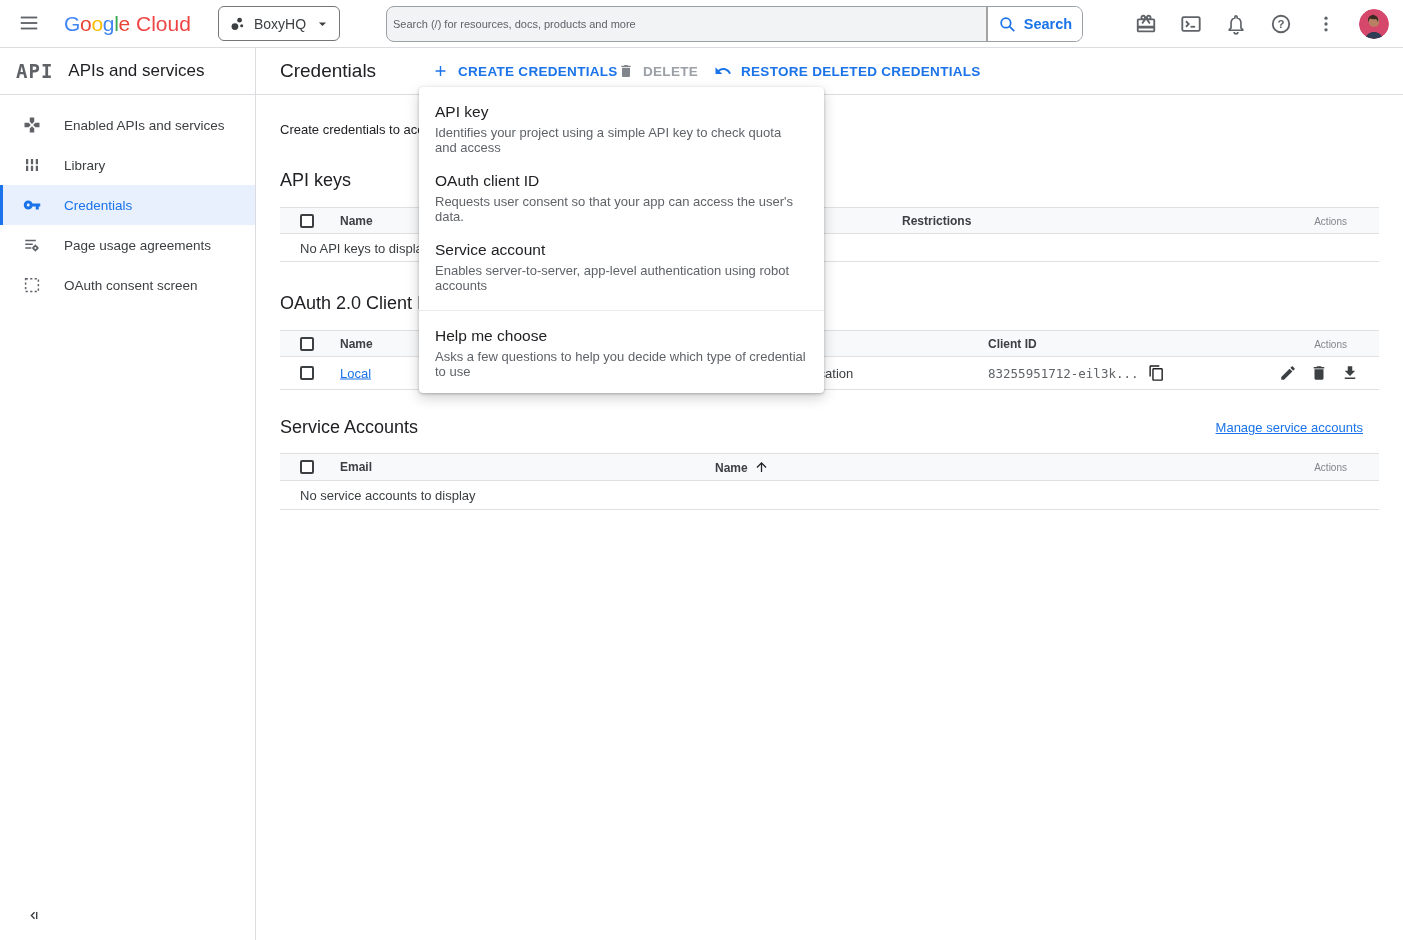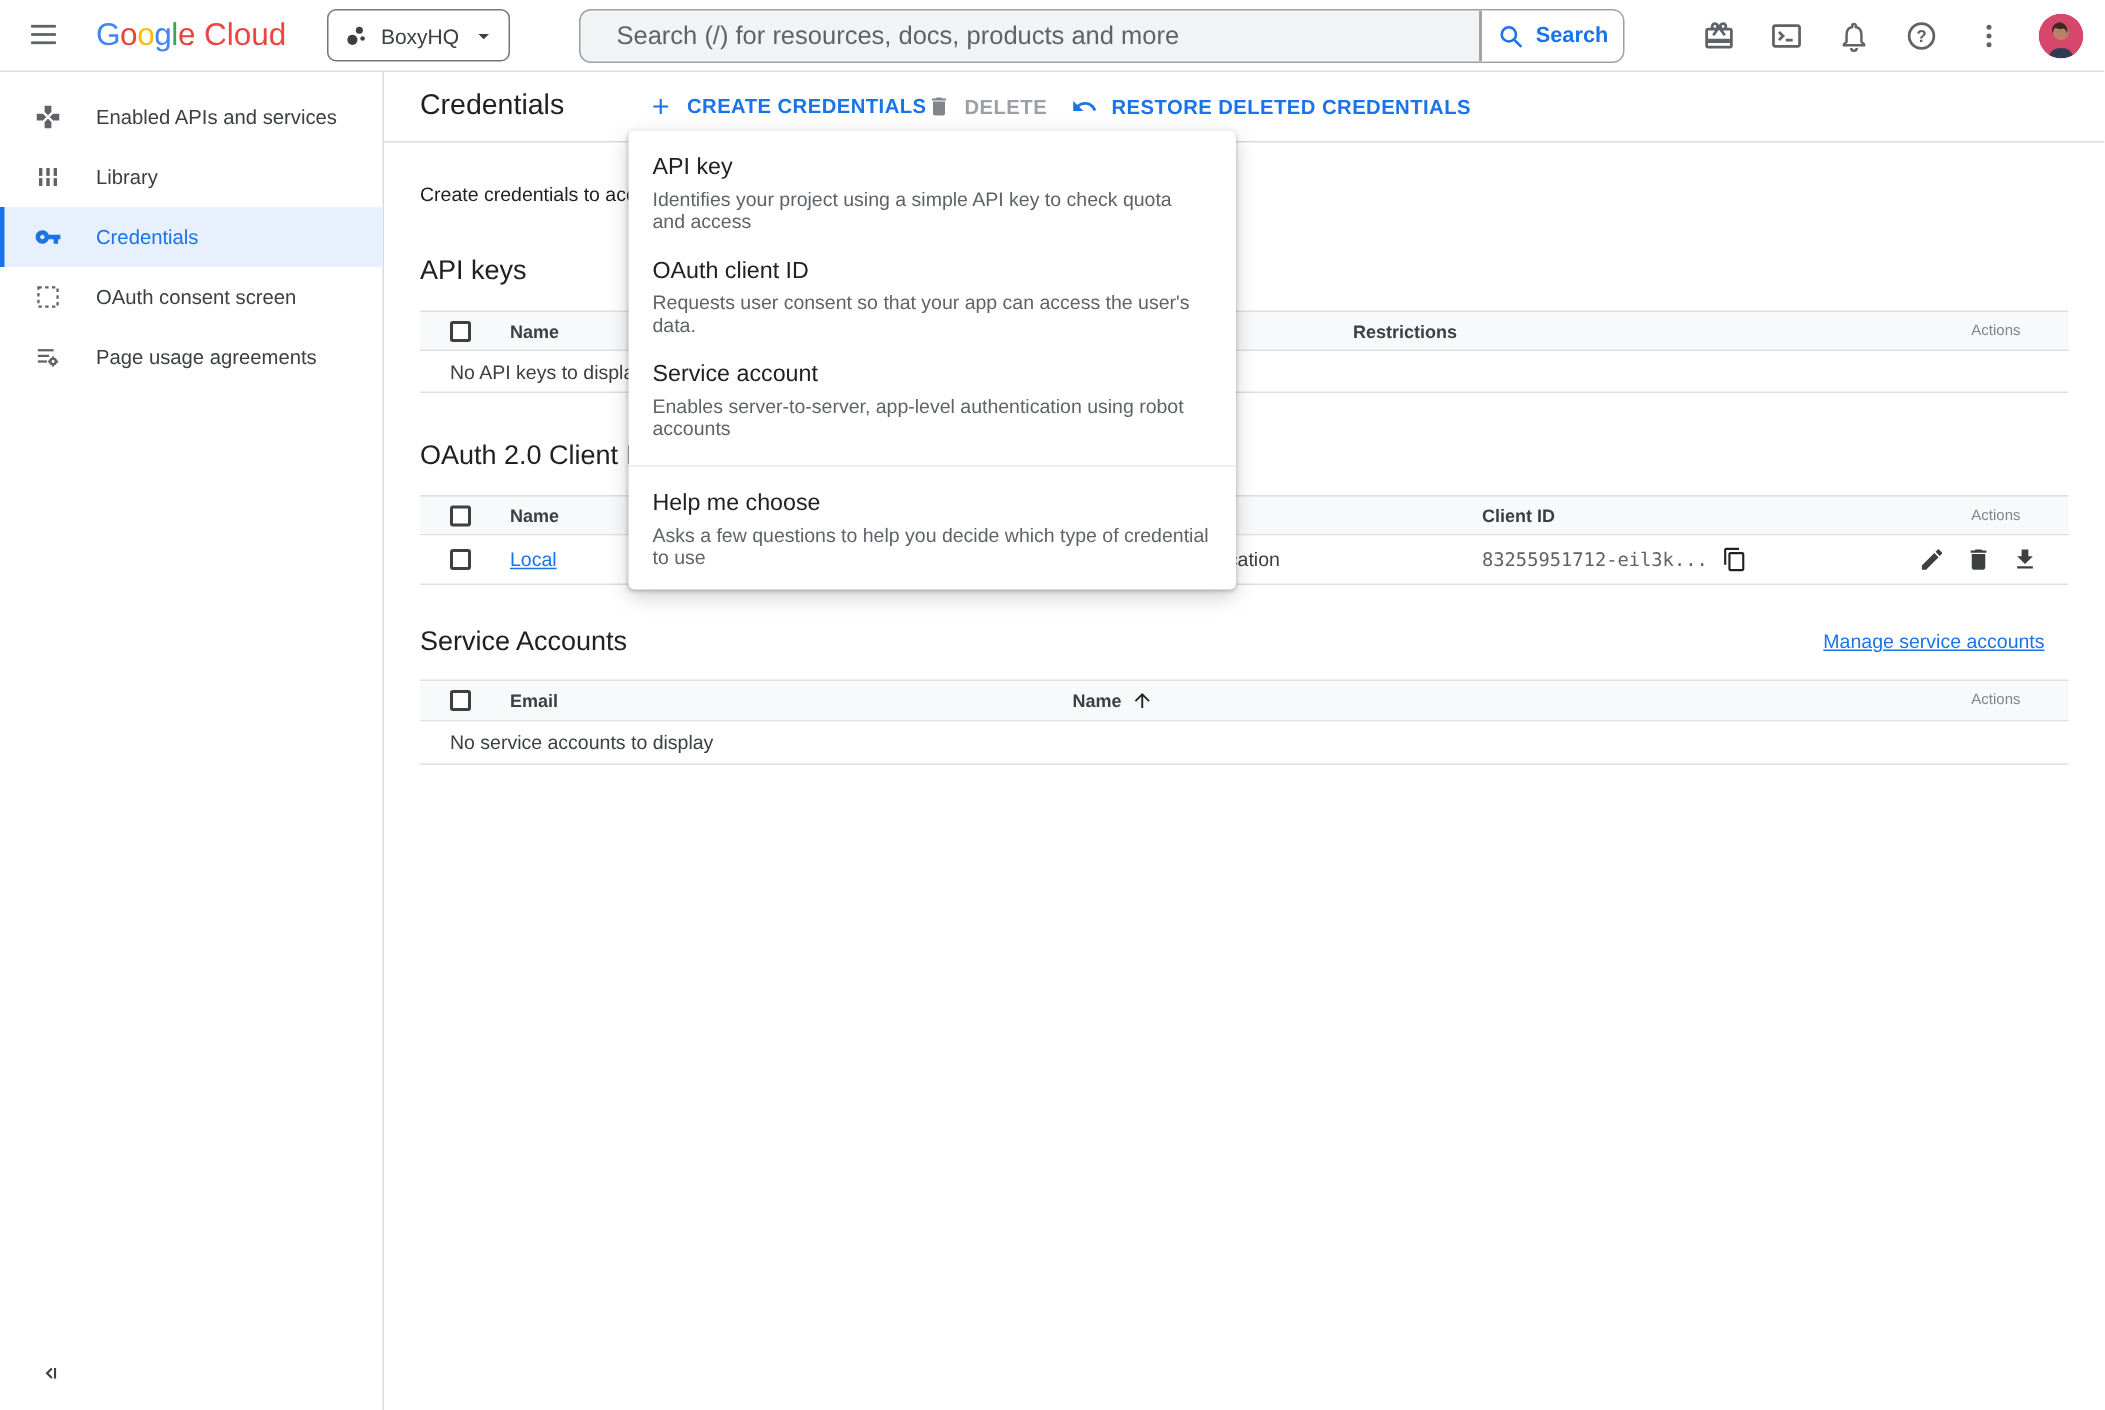--- a/index.html
+++ b/index.html
@@ -8,21 +8,21 @@
   button { font-family:inherit; }
 
   
   .topbar { position:absolute; left:0; top:0; width:1403px; height:48px; background:#fff; border-bottom:1px solid #dadce0; z-index:5; }
   .hamburger { position:absolute; left:17px; top:12px; width:24px; height:24px; background:none; border:none; cursor:pointer; }
   .logo { position:absolute; left:64px; top:0; height:48px; display:flex; align-items:center; font-size:21px; letter-spacing:-0.3px; cursor:pointer; }
   .c-blue{color:#4285F4} .c-red{color:#EA4335} .c-yellow{color:#FBBC05} .c-green{color:#34A853}
   .logo .cloud { color:#ef4444; margin-left:6px; letter-spacing:0; }
   .project-btn { position:absolute; left:218px; top:6px; height:35px; width:122px; border:1px solid #747775; border-radius:6px; background:#fff; display:flex; align-items:center; gap:8px; padding:0 8px 0 10px; font-size:14px; color:#3c4043; font-weight:500; cursor:pointer; }
   .search-wrap { position:absolute; left:386px; top:6px; width:697px; height:36px; display:flex; border:1px solid #9aa0a6; border-radius:8px; overflow:hidden; background:#f1f3f4; }
-  .search-input { flex:1; border:none; background:transparent; padding:0 24px; font-size:17px; color:#202124; outline:none; font-family:inherit; }
+  .search-input { flex:1; border:none; background:transparent; padding:0 6px; font-size:11px; color:#202124; outline:none; font-family:inherit; }
   .search-input::placeholder { color:#5f6368; }
   .search-btn { width:96px; background:#fff; border:none; border-left:2px solid #a3a3a3; display:flex; align-items:center; justify-content:center; gap:7px; color:#1a73e8; font-size:14.5px; font-weight:600; cursor:pointer; }
   .topicons { position:absolute; right:14px; top:0; height:48px; display:flex; align-items:center; gap:21px; }
   .icon-btn { background:none; border:none; width:24px; height:24px; cursor:pointer; padding:0; display:flex; align-items:center; justify-content:center; }
   .avatar-btn { width:30px; height:30px; border-radius:50%; overflow:hidden; border:none; padding:0; cursor:pointer; background:none; }
 
   
   .sidebar { position:absolute; left:0; top:48px; width:256px; height:892px; background:#fff; border-right:1px solid #dadce0; z-index:4; }
   .sidebar-header { height:47px; border-bottom:1px solid #dadce0; display:flex; align-items:center; padding-left:16px; gap:15px; }
   .api-logo { font-family:"DejaVu Sans Mono", monospace; font-weight:700; font-size:19px; color:#5f6368; letter-spacing:1px; }
@@ -163,20 +163,24 @@
           <path d="M6.5 30c.8-5 4.3-7 8.5-7s7.7 2 8.5 7z" fill="#2e3d54"></path>
           <circle cx="15" cy="12.5" r="5.3" fill="#b98163"></circle>
           <path d="M15 5.8c-3.4 0-6 2.3-6 5.3 0 .8.2 1.6.5 2.2.2-2 .9-3.3 2-3.8 1.1.8 3.5 1.1 5.4.5 1.1.7 1.7 1.8 1.9 3.3.3-.7.5-1.4.5-2.2 0-3-2.8-5.3-6.3-5.3z" fill="#3a2a22"></path>
         </g>
       </svg>
     </button>
   </div>
 </div>
 
 <div class="sidebar">
+  <div class="sidebar-header">
+    <span class="api-logo">API</span>
+    <span class="sidebar-title">APIs and services</span>
+  </div>
   <div class="nav">
     <div class="nav-item">
       <span class="nicon">
         <svg viewBox="0 0 24 24" width="18" height="18" fill="#5f6368">
             <path d="M15 7.5V2H9v5.5l3 3 3-3zM7.5 9H2v6h5.5l3-3-3-3zM9 16.5V22h6v-5.5l-3-3-3 3zM16.5 9l-3 3 3 3H22V9h-5.5z"></path>
           </svg>
       </span>
       <span class="nlabel">Enabled APIs and services</span>
     </div>
     <div class="nav-item">
@@ -192,45 +196,45 @@
       </span>
       <span class="nlabel">Library</span>
     </div>
     <div class="nav-item selected">
       <span class="nicon">
         <svg viewBox="0 0 24 24" width="18" height="18" fill="#1a73e8">
             <path d="M12.65 10C11.83 7.67 9.61 6 7 6c-3.31 0-6 2.69-6 6s2.69 6 6 6c2.61 0 4.83-1.67 5.65-4H17v4h4v-4h2v-4H12.65zM7 14c-1.1 0-2-.9-2-2s.9-2 2-2 2 .9 2 2-.9 2-2 2z"></path>
           </svg>
       </span>
       <span class="nlabel">Credentials</span>
-    </div>
-    <div class="nav-item">
-      <span class="nicon">
-        <svg viewBox="0 0 24 24" width="18" height="18">
-            <rect x="3.5" y="3.5" width="17" height="17" fill="none" stroke="#5f6368" stroke-width="2" stroke-dasharray="3 3"></rect>
-          </svg>
-      </span>
-      <span class="nlabel">OAuth consent screen</span>
     </div>
     <div class="nav-item">
       <span class="nicon">
         <svg viewBox="0 0 24 24" width="18" height="18" fill="#5f6368">
             <rect x="3" y="5" width="14" height="2"></rect>
             <rect x="3" y="10" width="10" height="2"></rect>
             <rect x="3" y="15" width="8" height="2"></rect>
             <circle cx="16.5" cy="16" r="3.6"></circle>
             <circle cx="16.5" cy="16" r="1.3" fill="#fff"></circle>
             <rect x="15.7" y="11.4" width="1.6" height="2"></rect>
             <rect x="15.7" y="18.6" width="1.6" height="2"></rect>
             <rect x="11.9" y="15.2" width="2" height="1.6"></rect>
             <rect x="19.1" y="15.2" width="2" height="1.6"></rect>
           </svg>
       </span>
       <span class="nlabel">Page usage agreements</span>
     </div>
+    <div class="nav-item">
+      <span class="nicon">
+        <svg viewBox="0 0 24 24" width="18" height="18">
+            <rect x="3.5" y="3.5" width="17" height="17" fill="none" stroke="#5f6368" stroke-width="2" stroke-dasharray="3 3"></rect>
+          </svg>
+      </span>
+      <span class="nlabel">OAuth consent screen</span>
+    </div>
   </div>
   <button class="collapse-btn">
     <svg viewBox="0 0 24 24" width="17" height="17">
         <path d="M13.5 7.5L9 12l4.5 4.5" fill="none" stroke="#3c4043" stroke-width="2"></path>
         <rect x="15.5" y="7" width="2" height="10" fill="#3c4043"></rect>
       </svg>
   </button>
 </div>
 
 <div class="main-header">

